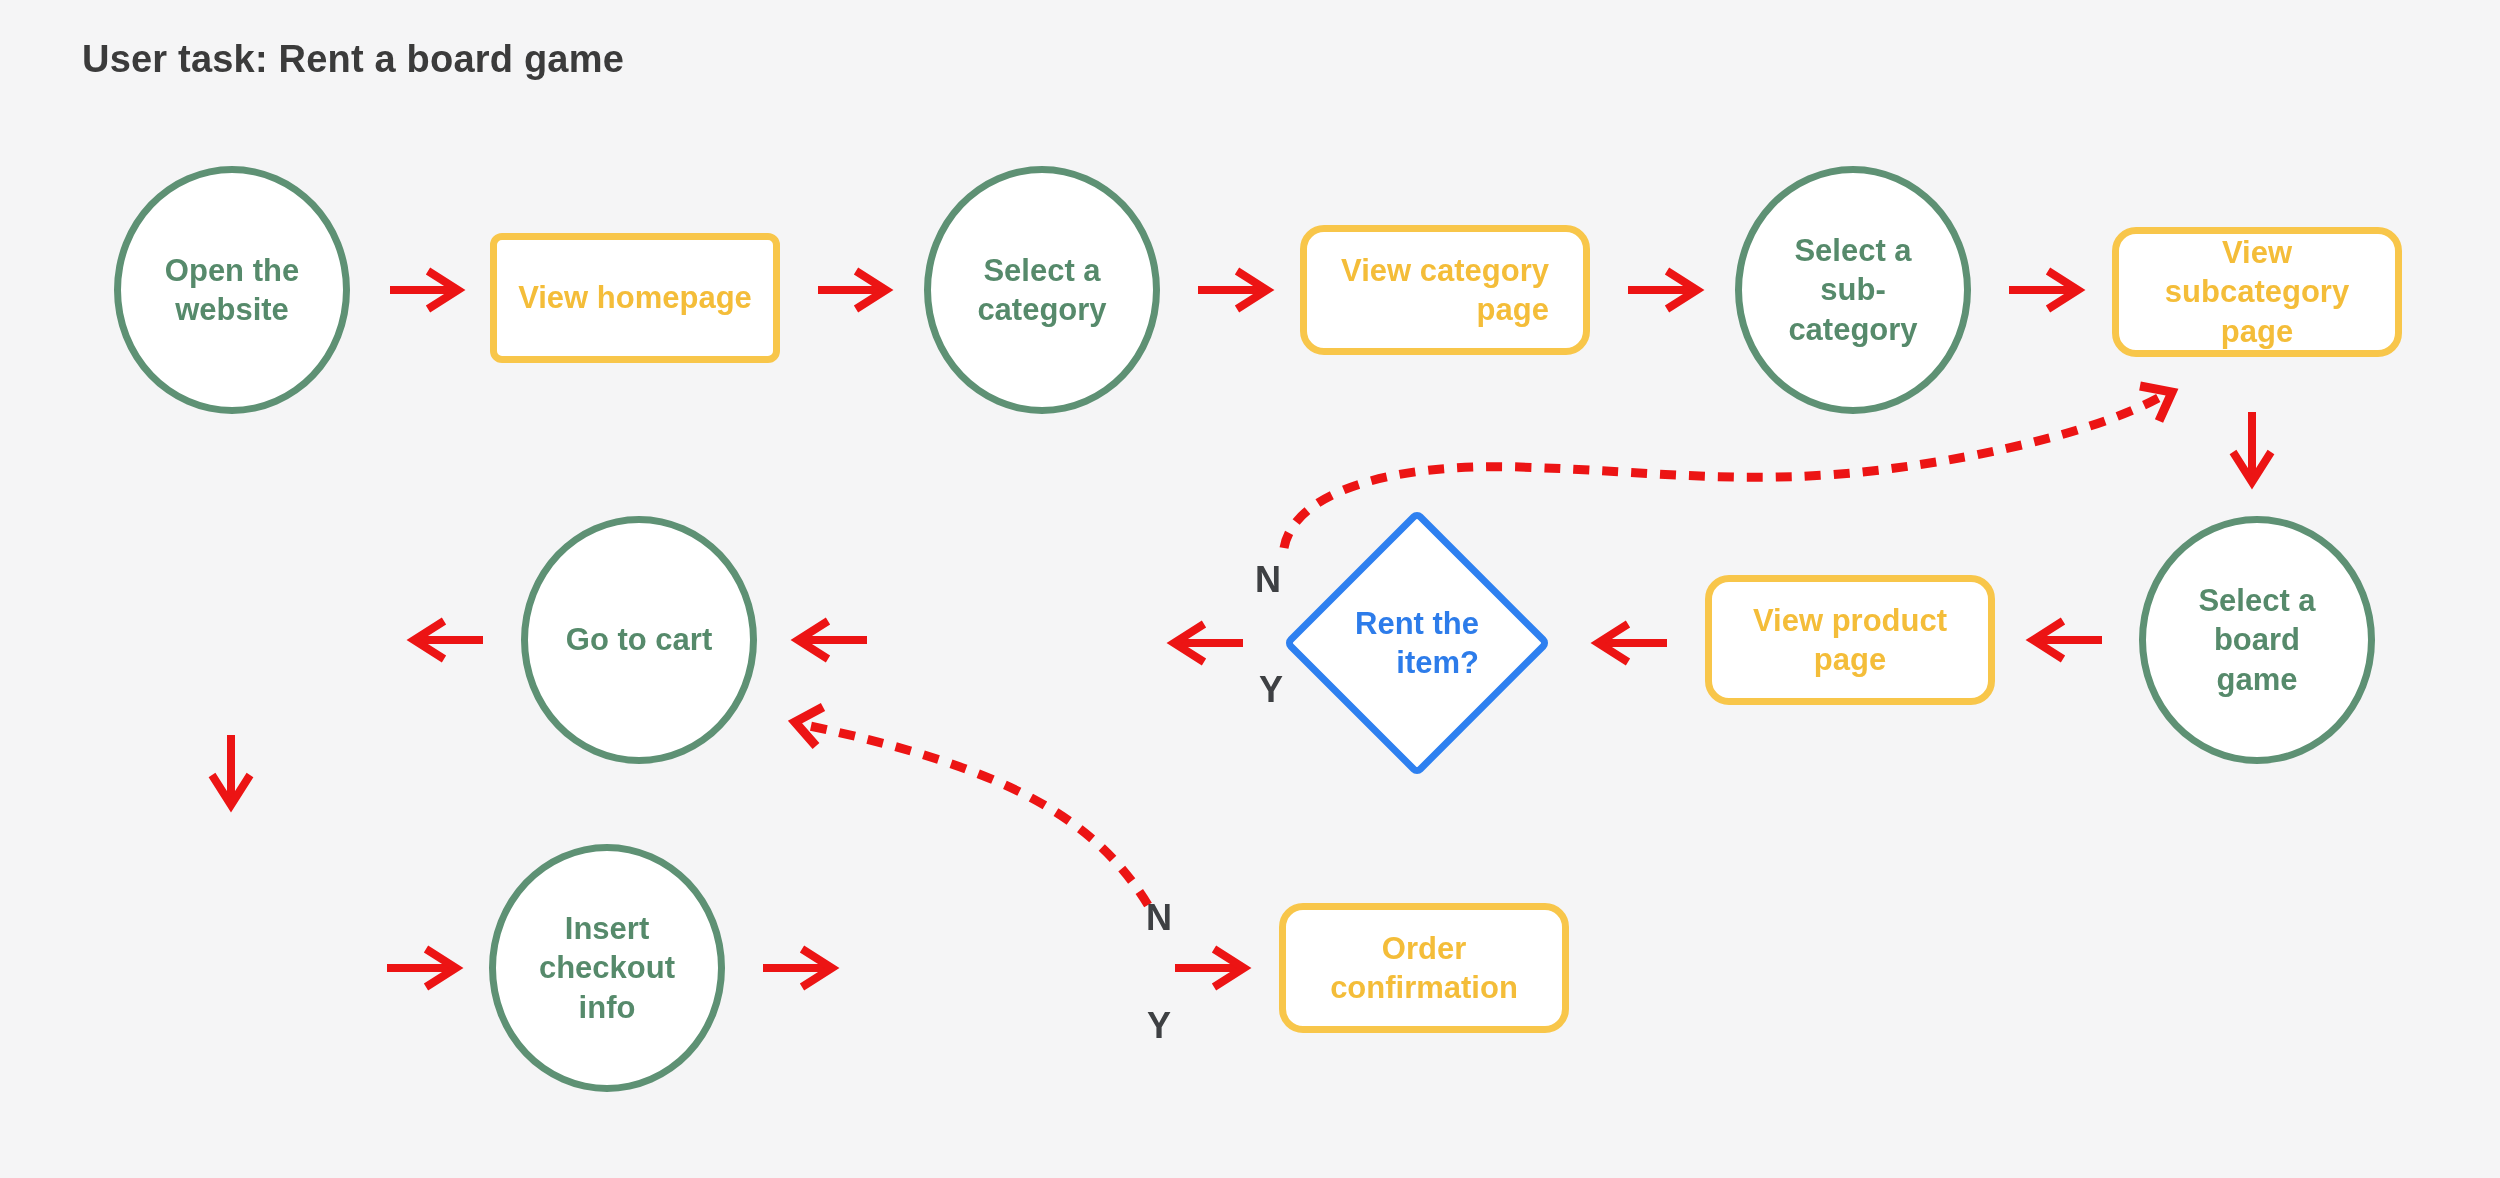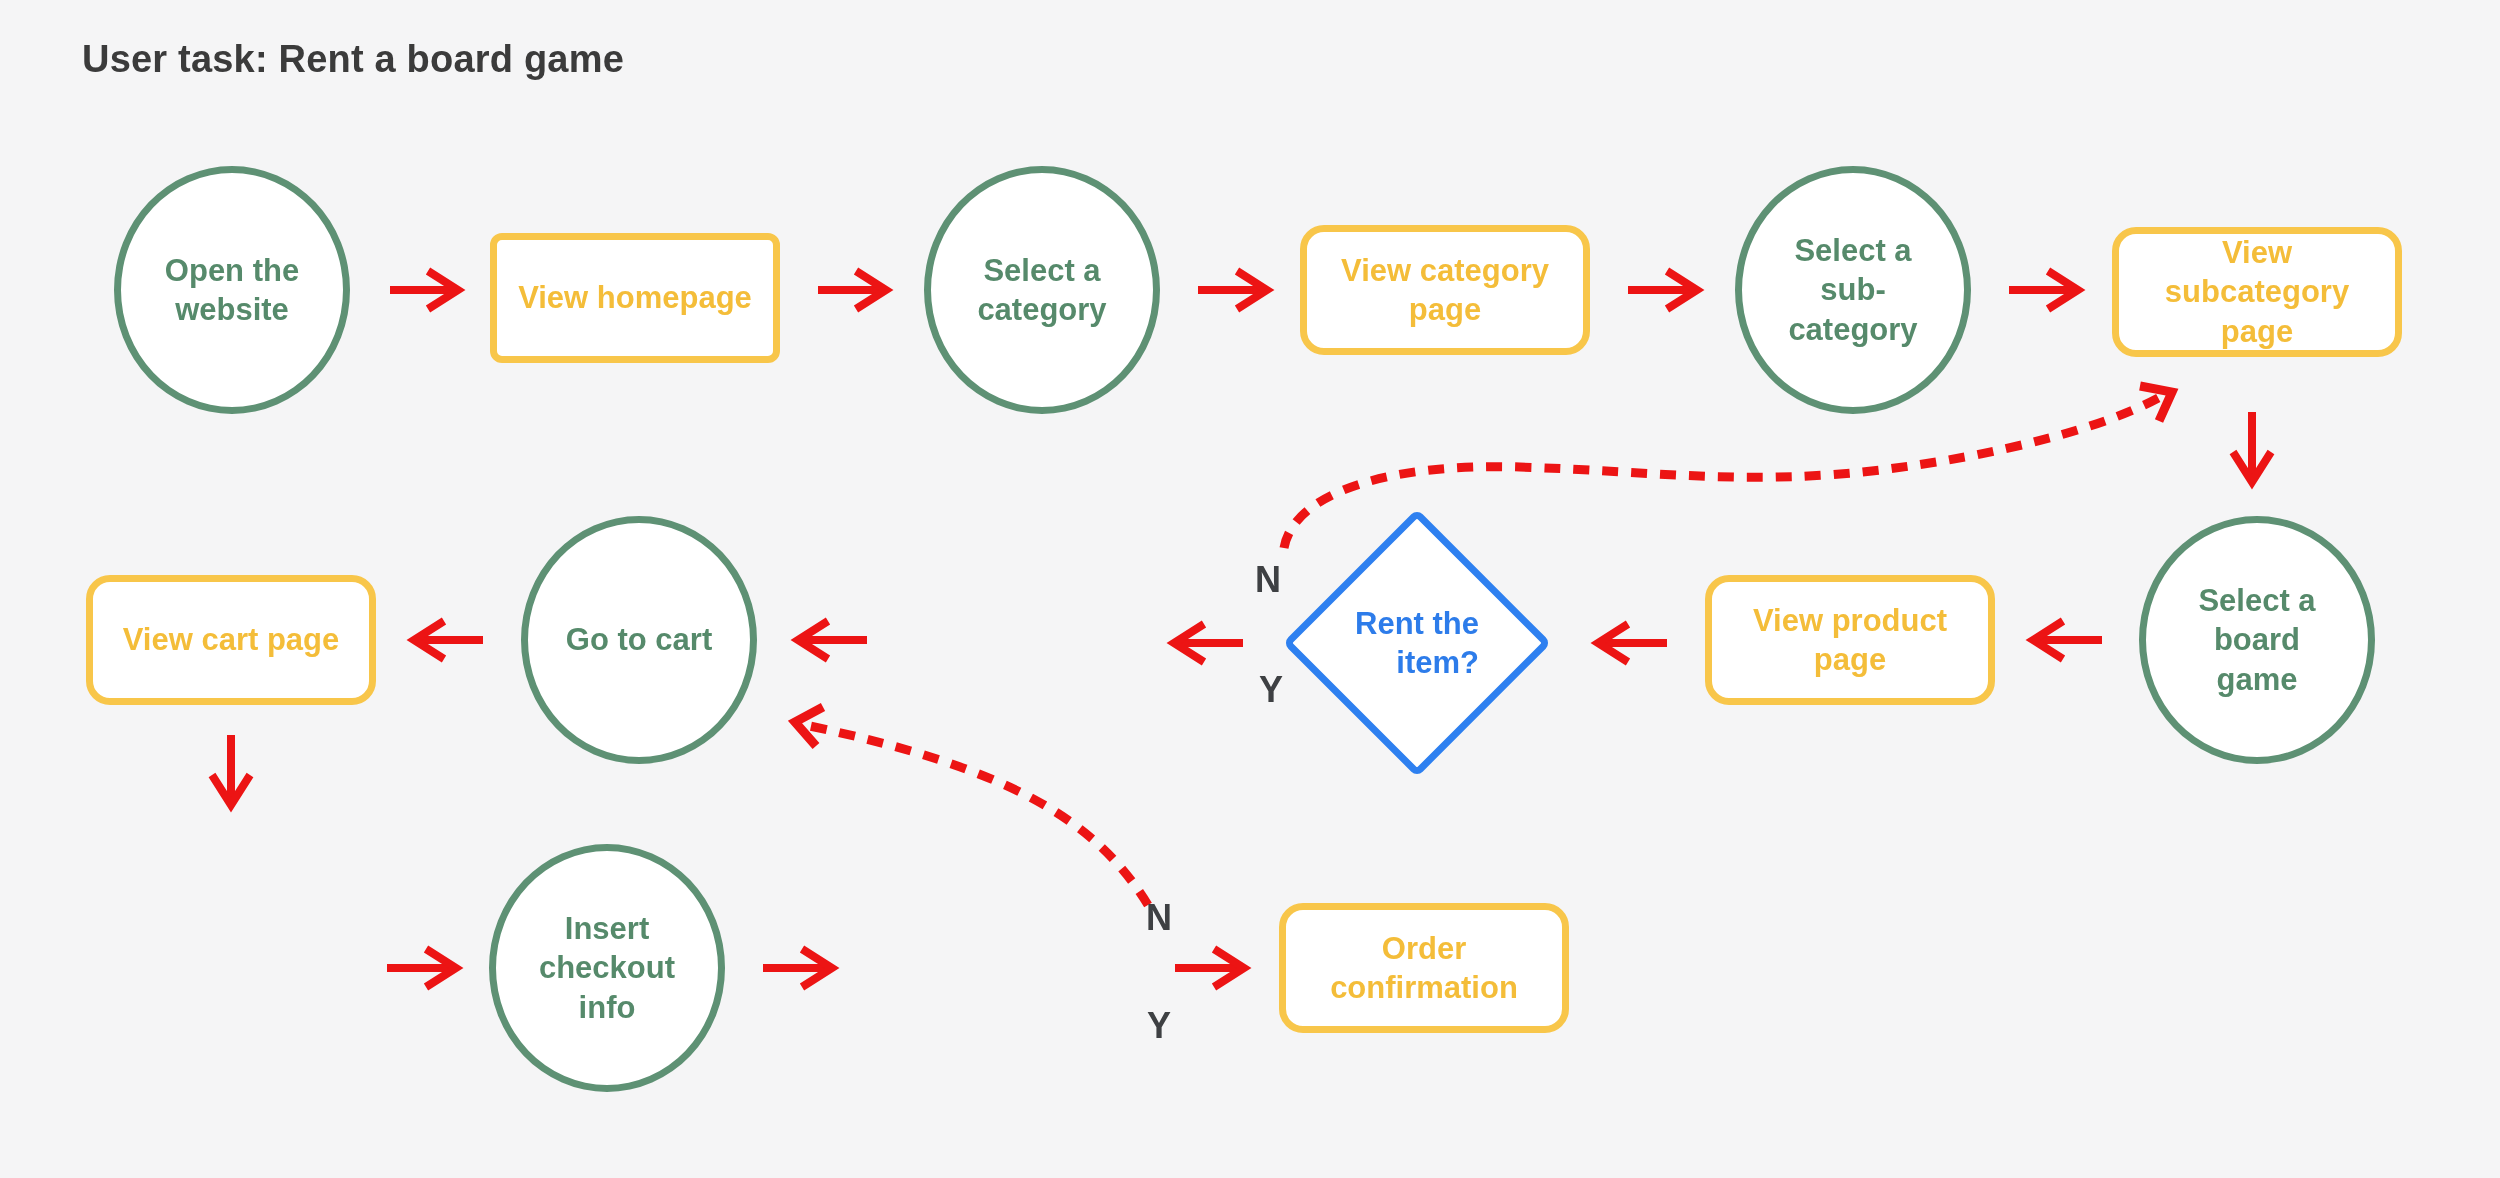--- a/index.html
+++ b/index.html
@@ -136,21 +136,21 @@
     <span>Open the
 website</span>
   </div>
   <div class="node rect" style="left:490px;top:233px;border-radius:12px;">
     <span>View homepage</span>
   </div>
   <div class="node circle" style="left:924px;top:166px;">
     <span>Select a
 category</span>
   </div>
-  <div class="node rect" style="left:1300px;top:225px;">
+  <div class="node rect" style="left:1300px;top:225px;text-align:right;">
     <span>View category
 page</span>
   </div>
   <div class="node circle" style="left:1735px;top:166px;">
     <span>Select a
 sub-
 category</span>
   </div>
   <div class="node rect" style="left:2112px;top:227px;">
     <span>View
@@ -168,23 +168,20 @@
 page</span>
   </div>
   <div class="diamond" style="left:1281px;top:507px;">
     <div class="dshape"></div>
     <span class="dlabel">Rent the
 item?</span>
   </div>
   <div class="node circle" style="left:521px;top:516px;text-align:center;">
     <span>Go to cart</span>
   </div>
-  <div class="node rect" style="left:86px;top:575px;">
-    <span>View cart page</span>
-  </div>
 
   <div class="node circle" style="left:489px;top:844px;">
     <span>Insert
 checkout
 info</span>
   </div>
   <div class="node rect" style="left:1279px;top:903px;">
     <span>Order
 confirmation</span>
   </div>

